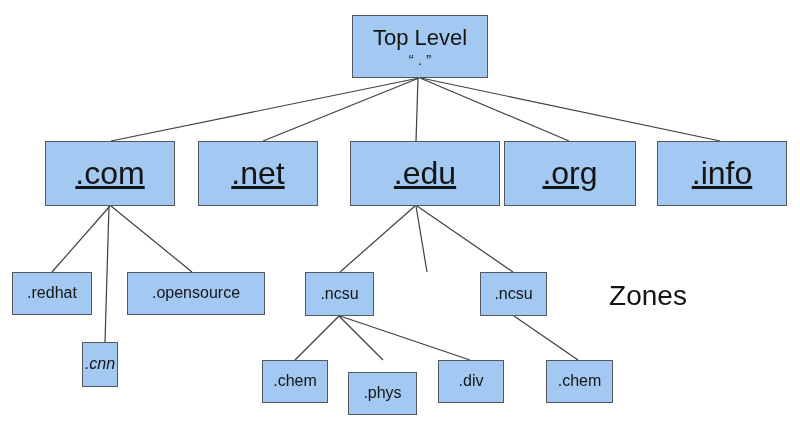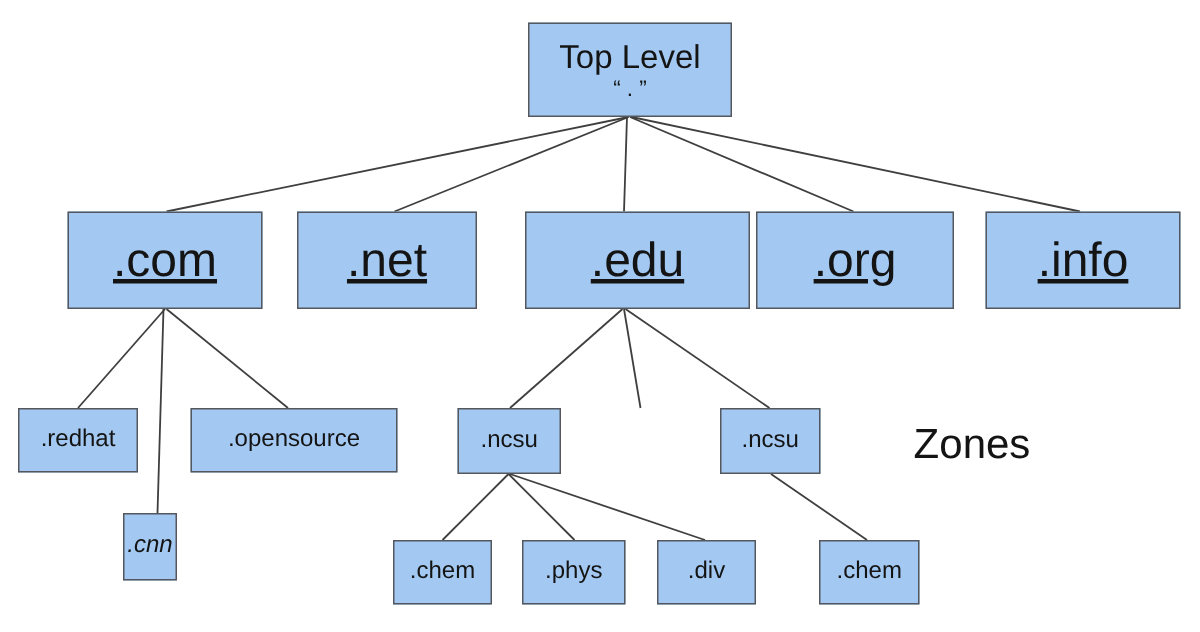--- a/index.html
+++ b/index.html
@@ -56,21 +56,21 @@
   .n-edu        { left: 350px; top: 141px; width: 150px; height: 65px; }
   .n-org        { left: 504px; top: 141px; width: 132px; height: 65px; }
   .n-info       { left: 657px; top: 141px; width: 130px; height: 65px; }
   .n-redhat     { left: 12px;  top: 272px; width: 80px;  height: 43px; }
   .n-opensource { left: 127px; top: 272px; width: 138px; height: 43px; }
   .n-duke       { left: 305px; top: 272px; width: 69px;  height: 44px; }
   .n-unc        { left: 394px; top: 272px; width: 67px;  height: 44px; }
   .n-ncsu       { left: 480px; top: 272px; width: 67px;  height: 44px; }
   .n-cnn        { left: 82px;  top: 342px; width: 36px;  height: 45px; font-style: italic; }
   .n-chem1      { left: 262px; top: 360px; width: 66px;  height: 43px; }
-  .n-phys       { left: 348px; top: 360px; width: 69px;  height: 43px; }
+  .n-phys       { left: 348px; top: 372px; width: 69px;  height: 43px; }
   .n-div        { left: 438px; top: 360px; width: 66px;  height: 43px; }
   .n-chem2      { left: 546px; top: 360px; width: 67px;  height: 43px; }
   .zones-pos    { left: 598px; top: 280px; width: 100px; }
 </style>
 </head>
 <body>
 
 <div class="stage">
 
   <svg class="edges-svg" viewBox="0 0 800 421" xmlns="http://www.w3.org/2000/svg">

